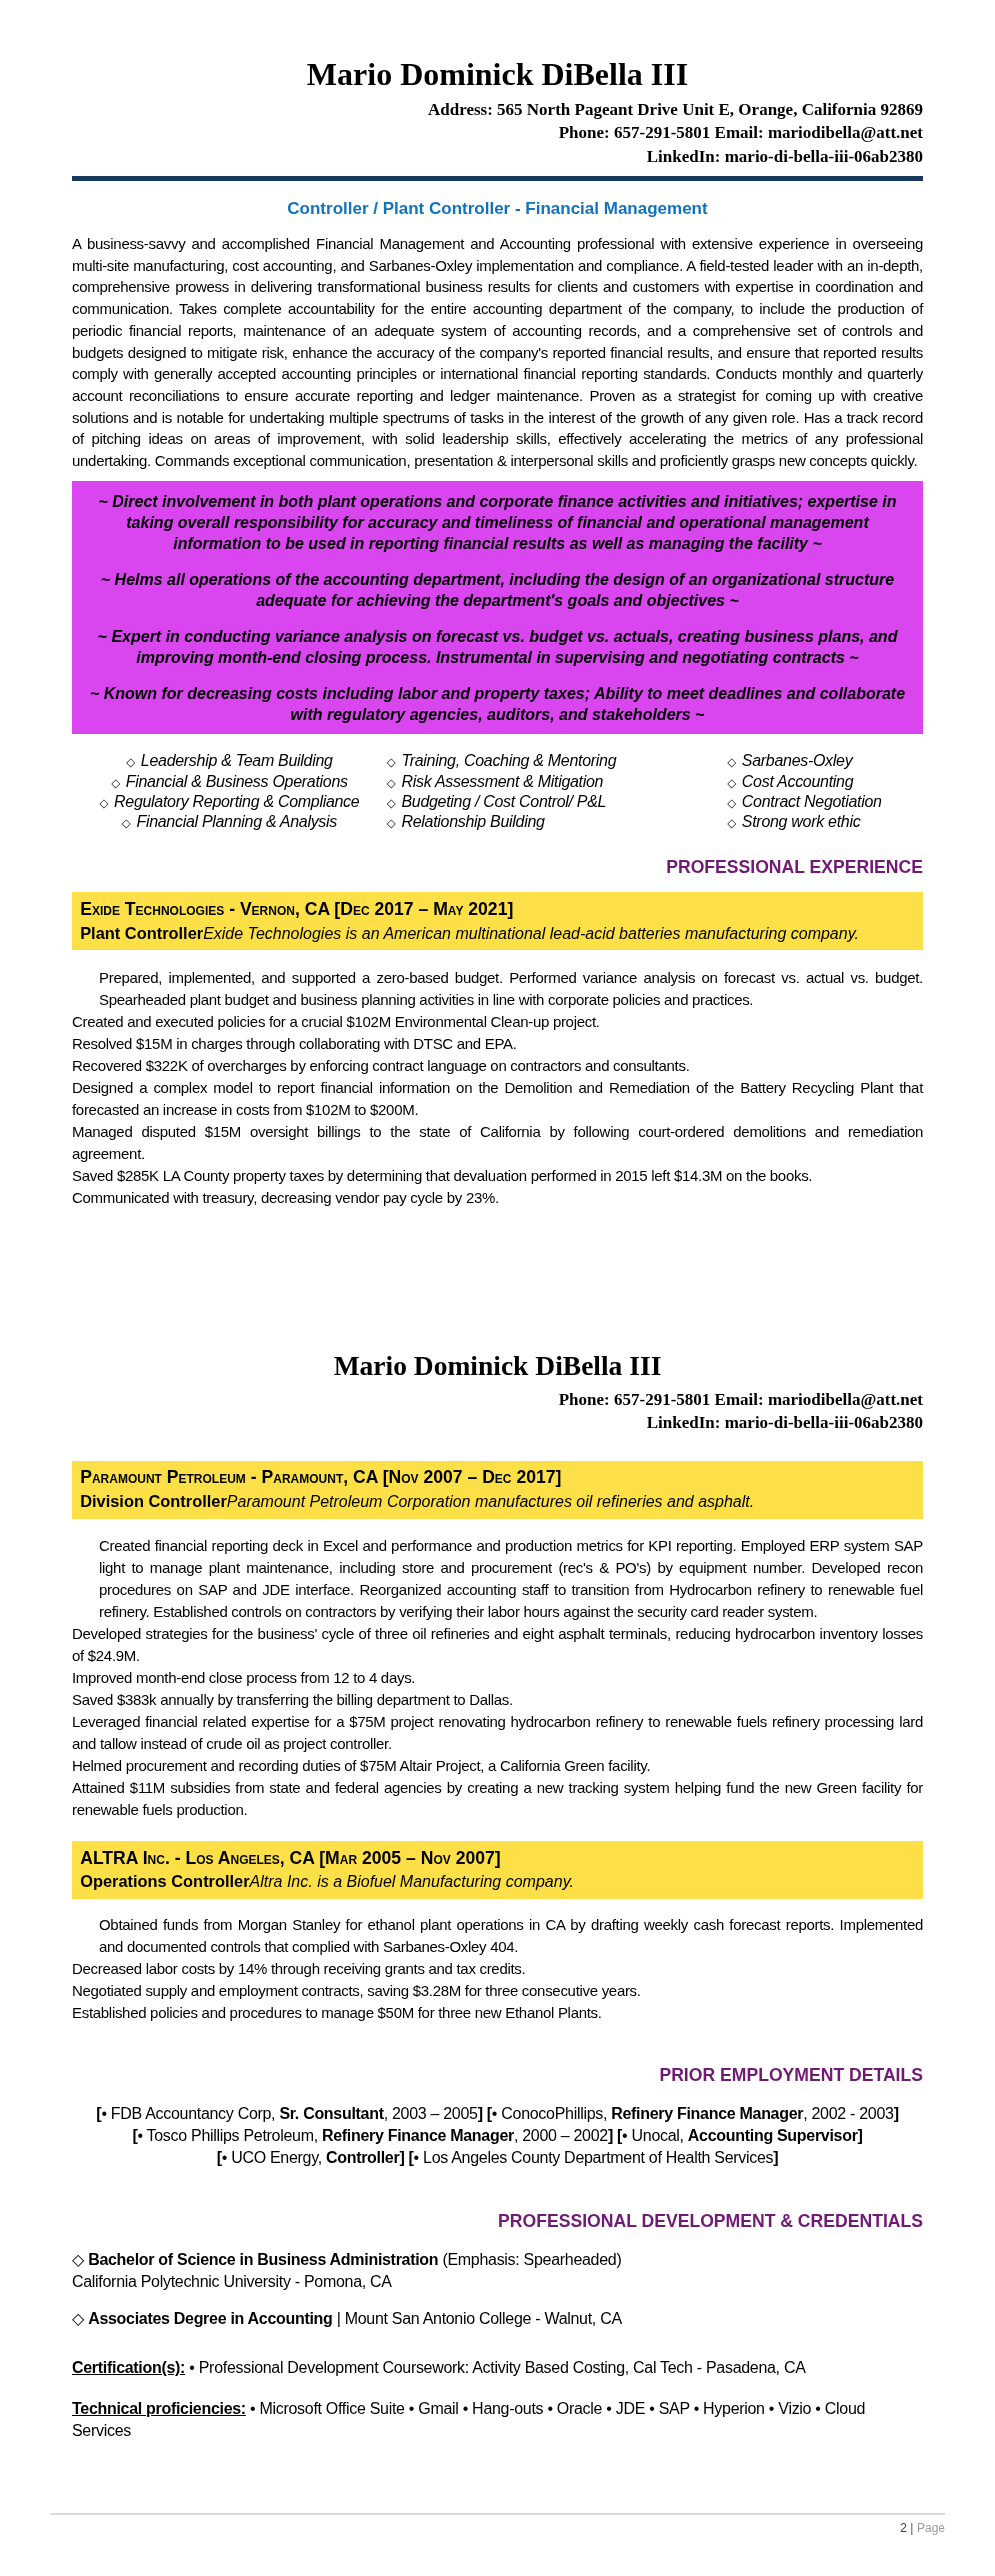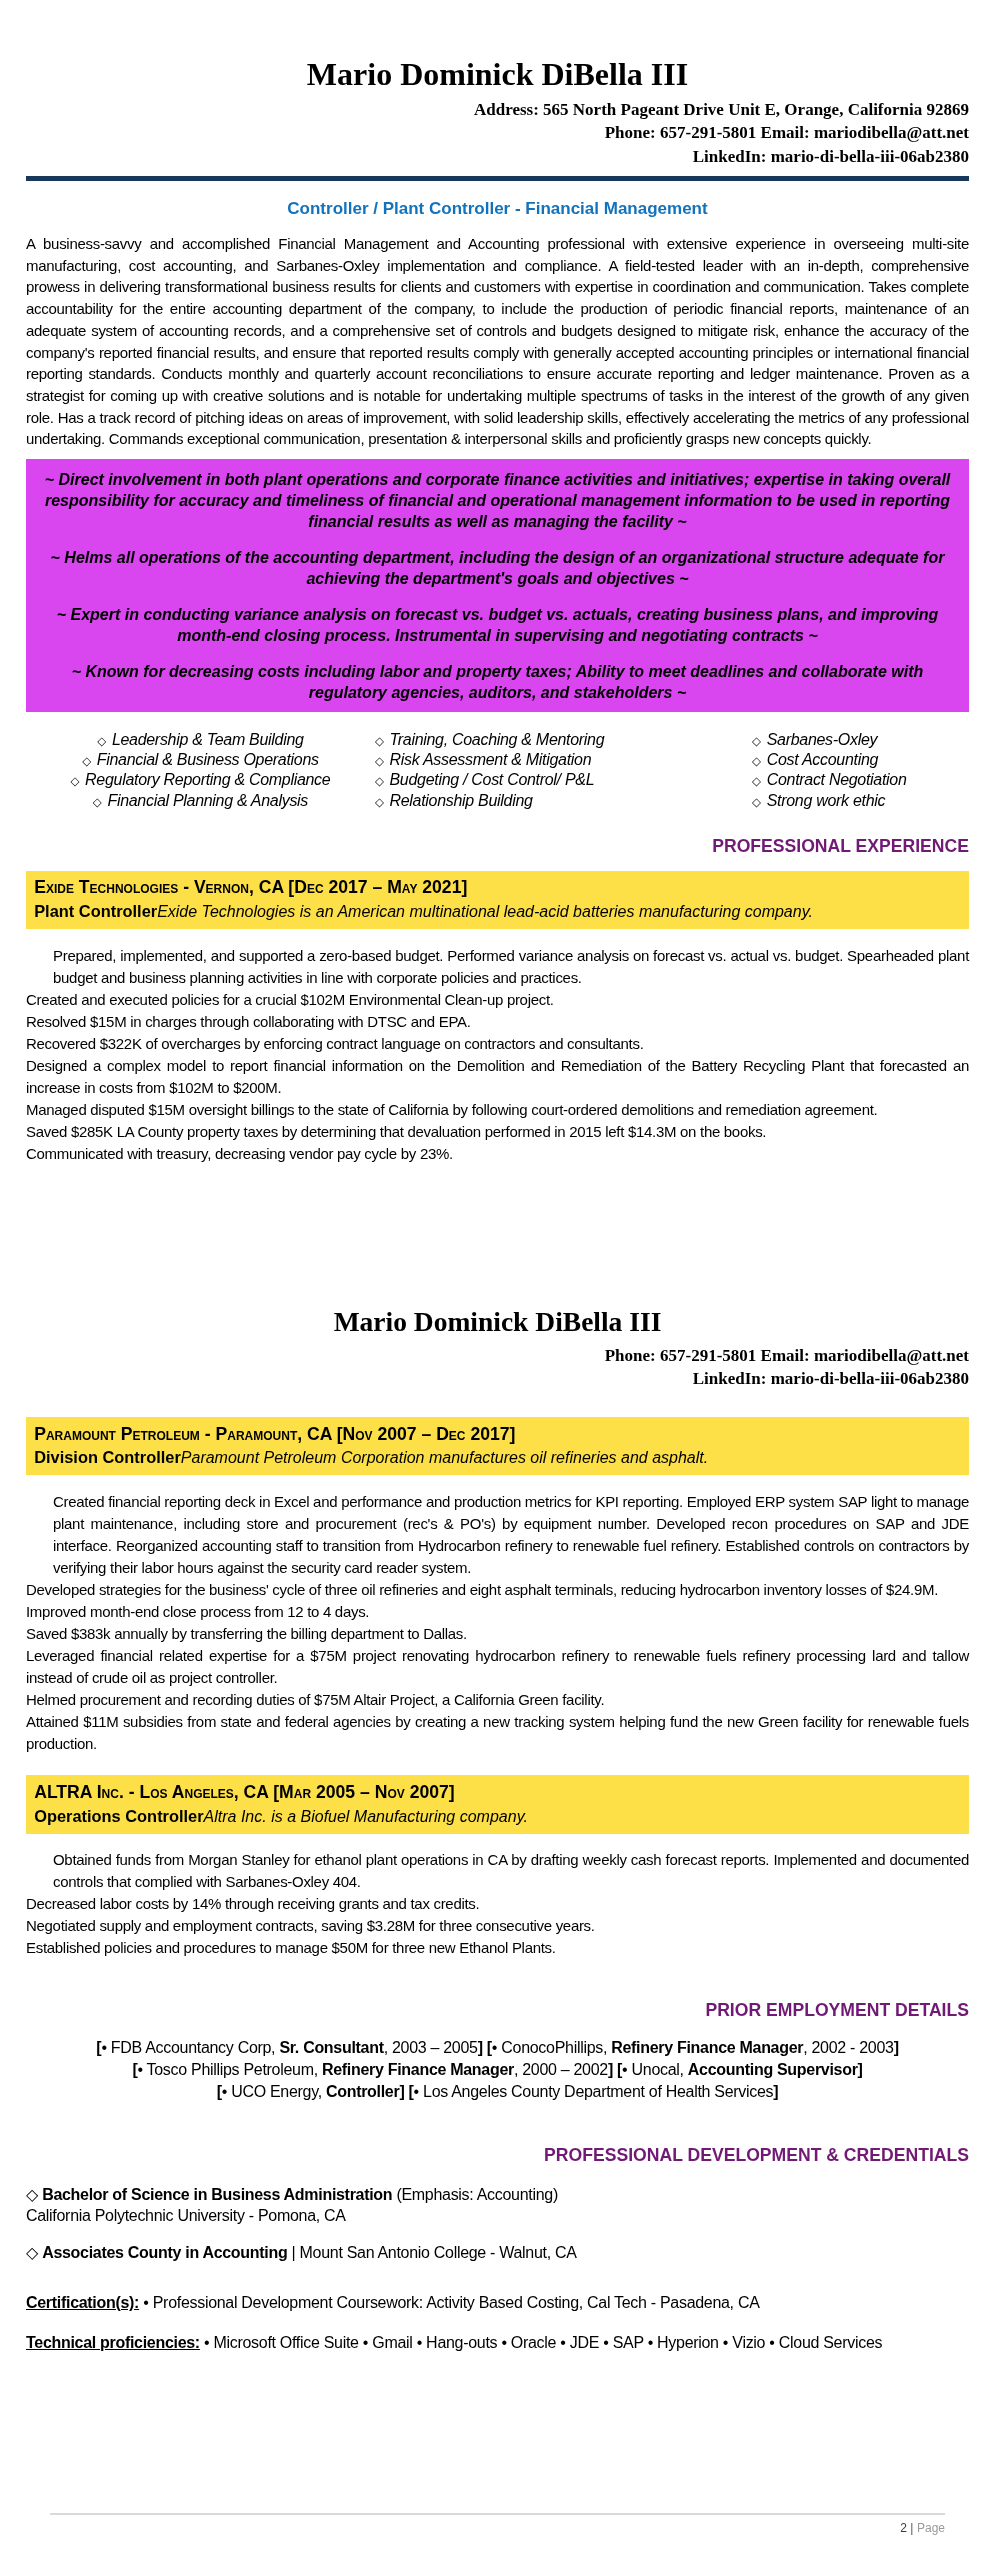--- a/index.html
+++ b/index.html
@@ -1,21 +1,21 @@
 <!DOCTYPE html>
 <html style="font-size:9.4px"><head>
 <meta charset="utf-8">
 <style>
   * { margin: 0; padding: 0; box-sizing: border-box; }
   html, body { background: #ffffff; }
   body {
     width: 995px; height: 2576px; position: relative; overflow: hidden;
     font-family: "Liberation Sans", sans-serif; color: #000;
   }
-  .content { padding: 0 26px; position: relative; }
+  .content { padding: 0 72px; position: relative; }
 
   
   .p1-name {
     font-family: "Liberation Serif", serif; font-weight: bold;
     font-size: 32px; text-align: center; margin-top: 56px; margin-bottom: 4.7px;
   }
   .p2-name {
     font-family: "Liberation Serif", serif; font-weight: bold;
     font-size: 27.5px; text-align: center; margin-bottom: 5.9px;
   }
@@ -187,23 +187,23 @@
   <h2 class="section-heading" id="prior-heading">PRIOR EMPLOYMENT DETAILS</h2>
 
   <div class="prior-lines bodytext">
     <p><span style="font-weight: bold;">[</span><span>• FDB Accountancy Corp, </span><span style="font-weight: bold;">Sr. Consultant</span><span>, 2003 – 2005</span><span style="font-weight: bold;">] [</span><span>• ConocoPhillips, </span><span style="font-weight: bold;">Refinery Finance Manager</span><span>, 2002 - 2003</span><span style="font-weight: bold;">]</span></p>
     <p><span style="font-weight: bold;">[</span><span>• Tosco Phillips Petroleum, </span><span style="font-weight: bold;">Refinery Finance Manager</span><span>, 2000 – 2002</span><span style="font-weight: bold;">] [</span><span>• Unocal, </span><span style="font-weight: bold;">Accounting Supervisor]</span></p>
     <p><span style="font-weight: bold;">[</span><span>• UCO Energy, </span><span style="font-weight: bold;">Controller]</span><span style="font-weight: bold;"> [</span><span>• Los Angeles County Department of Health Services</span><span style="font-weight: bold;">]</span></p>
   </div>
 
   <h2 class="section-heading" id="development-heading">PROFESSIONAL DEVELOPMENT &amp; CREDENTIALS</h2>
 
-  <p class="edu-line" id="edu-degree-1"><span>◇ </span><span style="font-weight: bold;">Bachelor of Science in Business Administration</span><span> (Emphasis: Accounting)</span></p>
+  <p class="edu-line" id="edu-degree-1"><span>◇ </span><span style="font-weight: bold;">Bachelor of Science in Business Administration</span><span> (Emphasis: Spearheaded)</span></p>
   <p class="edu-line" id="edu-school-1">California Polytechnic University - Pomona, CA</p>
-  <p class="edu-line" id="edu-degree-2"><span>◇ </span><span style="font-weight: bold;">Associates County in Accounting</span><span> | Mount San Antonio College - Walnut, CA</span></p>
+  <p class="edu-line" id="edu-degree-2"><span>◇ </span><span style="font-weight: bold;">Associates Degree in Accounting</span><span> | Mount San Antonio College - Walnut, CA</span></p>
 
   <p class="edu-line" id="cert-line"><span style="font-weight: bold; text-decoration: underline;">Certification(s):</span><span> • Professional Development Coursework: Activity Based Costing, Cal Tech - Pasadena, CA</span></p>
   <p class="edu-line" id="tech-line"><span style="font-weight: bold; text-decoration: underline;">Technical proficiencies:</span><span> • Microsoft Office Suite • Gmail • Hang-outs • Oracle • JDE • SAP • Hyperion • Vizio • Cloud Services</span></p>
 
   <div class="footer">
     <div class="footer-rule"></div>
     <p class="footer-text"><span class="pnum">2</span><span class="psep">|</span><span class="page-word">Page</span></p>
   </div>
 
 </div>

